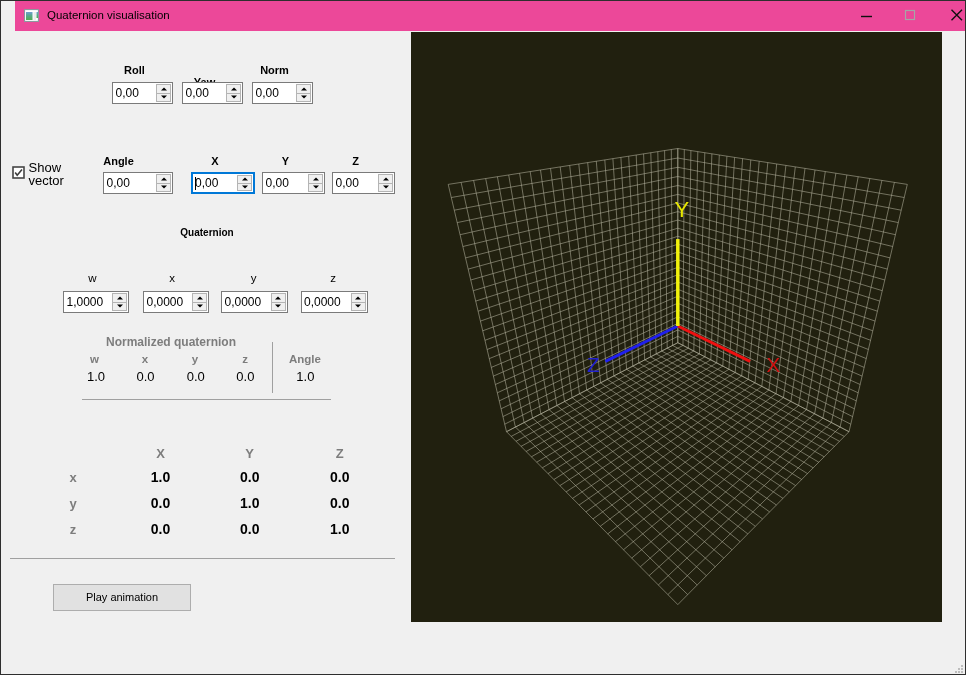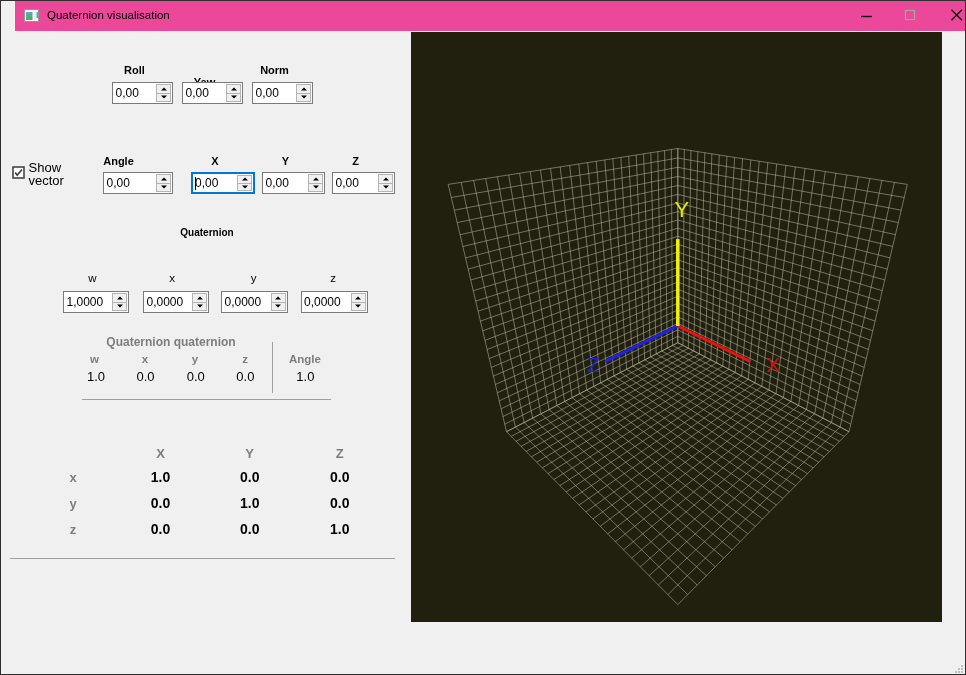--- a/index.html
+++ b/index.html
@@ -187,21 +187,21 @@
 <span class="sa">
         <span class="sbtn">
           <i class="tu"></i>
         </span>
         <span class="sbtn">
           <i class="td"></i>
         </span>
       </span>
 </div>
 
-<div class="gb" style="left:70px;top:334.5px;width:200px;font-size:12px">Quaternion quaternion</div>
+<div class="gb" style="left:70px;top:334.5px;width:200px;font-size:12px">Normalized quaternion</div>
 <div class="gb" style="left:33.5px;top:351.5px;width:120px">w</div>
 <div class="gb" style="left:84px;top:351.5px;width:120px">x</div>
 <div class="gb" style="left:134px;top:351.5px;width:120px">y</div>
 <div class="gb" style="left:184px;top:351.5px;width:120px">z</div>
 <div class="gb" style="left:244px;top:351.5px;width:120px">Angle</div>
 <div class="v13" style="left:35px;top:368.5px;width:120px">1.0</div>
 <div class="v13" style="left:84.5px;top:368.5px;width:120px">0.0</div>
 <div class="v13" style="left:134.8px;top:368.5px;width:120px">0.0</div>
 <div class="v13" style="left:184.4px;top:368.5px;width:120px">0.0</div>
 <div class="v13" style="left:244.39999999999998px;top:368.5px;width:120px">1.0</div>
@@ -218,20 +218,21 @@
 <div class="vb14" style="left:188.7px;top:468.5px;width:120px">0.0</div>
 <div class="vb14" style="left:278.7px;top:468.5px;width:120px">0.0</div>
 <div class="vb14" style="left:99.5px;top:494.5px;width:120px">0.0</div>
 <div class="vb14" style="left:188.7px;top:494.5px;width:120px">1.0</div>
 <div class="vb14" style="left:278.7px;top:494.5px;width:120px">0.0</div>
 <div class="vb14" style="left:99.5px;top:520.5px;width:120px">0.0</div>
 <div class="vb14" style="left:188.7px;top:520.5px;width:120px">0.0</div>
 <div class="vb14" style="left:278.7px;top:520.5px;width:120px">1.0</div>
 <div class="hl" style="left:9px;top:557px;width:384.5px"></div>
 
+<div class="btn" style="left:52px;top:582.5px;width:138px;height:27.5px">Play animation</div>
 
 <svg width="531" height="590" viewBox="0 0 531 590" style="position:absolute;left:410px;top:31px;background:#21200f;display:block">
 <path d="M266.8 310.7L266.8 116.5M266.8 310.7L95.5 399.7M261.5 313.4L260.3 117.5M266.8 304.3L93.7 392.2M256.2 316.2L253.6 118.5M266.8 297.9L91.9 384.6M250.7 319.0L246.8 119.6M266.8 291.4L90.1 376.8M245.2 321.9L239.8 120.7M266.8 284.8L88.2 368.9M239.5 324.8L232.6 121.8M266.8 278.0L86.3 360.8M233.7 327.8L225.2 123.0M266.8 271.2L84.4 352.5M227.8 330.9L217.7 124.2M266.8 264.2L82.4 344.1M221.8 334.1L209.9 125.4M266.8 257.2L80.3 335.4M215.6 337.3L201.9 126.6M266.8 250.0L78.3 326.6M209.3 340.5L193.8 127.9M266.8 242.7L76.1 317.5M202.9 343.9L185.3 129.2M266.8 235.3L74.0 308.3M196.3 347.3L176.7 130.6M266.8 227.7L71.7 298.8M189.6 350.8L167.8 132.0M266.8 220.0L69.4 289.1M182.7 354.4L158.7 133.4M266.8 212.2L67.1 279.2M175.7 358.0L149.2 134.9M266.8 204.3L64.7 269.1M168.5 361.7L139.5 136.4M266.8 196.2L62.3 258.7M161.1 365.6L129.5 138.0M266.8 188.0L59.8 248.0M153.6 369.5L119.2 139.6M266.8 179.6L57.2 237.1M145.9 373.5L108.6 141.2M266.8 171.0L54.6 225.9M138.0 377.6L97.7 143.0M266.8 162.4L51.9 214.5M129.9 381.8L86.4 144.7M266.8 153.5L49.1 202.7M121.6 386.1L74.7 146.6M266.8 144.5L46.2 190.6M113.1 390.5L62.6 148.4M266.8 135.3L43.3 178.2M104.4 395.0L50.1 150.4M266.8 126.0L40.3 165.5M95.5 399.7L37.2 152.4M266.8 116.5L37.2 152.4M266.8 310.7L266.8 116.5M266.8 310.7L438.0 399.7M272.0 313.4L273.3 117.5M266.8 304.3L439.8 392.2M277.3 316.2L279.9 118.5M266.8 297.9L441.6 384.6M282.8 319.0L286.8 119.6M266.8 291.4L443.4 376.8M288.4 321.9L293.8 120.7M266.8 284.8L445.3 368.9M294.0 324.8L300.9 121.8M266.8 278.0L447.2 360.8M299.8 327.8L308.3 123.0M266.8 271.2L449.2 352.5M305.7 330.9L315.9 124.2M266.8 264.2L451.1 344.1M311.8 334.1L323.6 125.4M266.8 257.2L453.2 335.4M317.9 337.3L331.6 126.6M266.8 250.0L455.3 326.6M324.2 340.5L339.8 127.9M266.8 242.7L457.4 317.5M330.7 343.9L348.2 129.2M266.8 235.3L459.6 308.3M337.2 347.3L356.8 130.6M266.8 227.7L461.8 298.8M344.0 350.8L365.7 132.0M266.8 220.0L464.1 289.1M350.8 354.4L374.9 133.4M266.8 212.2L466.4 279.2M357.9 358.0L384.3 134.9M266.8 204.3L468.8 269.1M365.0 361.7L394.0 136.4M266.8 196.2L471.3 258.7M372.4 365.6L404.0 138.0M266.8 188.0L473.8 248.0M379.9 369.5L414.3 139.6M266.8 179.6L476.3 237.1M387.6 373.5L424.9 141.2M266.8 171.0L479.0 225.9M395.5 377.6L435.9 143.0M266.8 162.4L481.7 214.5M403.6 381.8L447.2 144.7M266.8 153.5L484.4 202.7M411.9 386.1L458.8 146.6M266.8 144.5L487.3 190.6M420.4 390.5L470.9 148.4M266.8 135.3L490.2 178.2M429.1 395.0L483.4 150.4M266.8 126.0L493.2 165.5M438.0 399.7L496.3 152.4M266.8 116.5L496.3 152.4M266.8 310.7L95.5 399.7M266.8 310.7L438.0 399.7M272.0 313.4L100.2 404.4M261.5 313.4L433.3 404.4M277.3 316.2L105.0 409.3M256.2 316.2L428.5 409.3M282.8 319.0L110.0 414.4M250.7 319.0L423.5 414.4M288.4 321.9L115.1 419.5M245.2 321.9L418.4 419.5M294.0 324.8L120.4 424.8M239.5 324.8L413.2 424.8M299.8 327.8L125.7 430.2M233.7 327.8L407.8 430.2M305.7 330.9L131.3 435.8M227.8 330.9L402.2 435.8M311.8 334.1L137.0 441.6M221.8 334.1L396.5 441.6M317.9 337.3L142.9 447.5M215.6 337.3L390.7 447.5M324.2 340.5L148.9 453.6M209.3 340.5L384.6 453.6M330.7 343.9L155.1 459.9M202.9 343.9L378.4 459.9M337.2 347.3L161.5 466.4M196.3 347.3L372.0 466.4M344.0 350.8L168.1 473.0M189.6 350.8L365.4 473.0M350.8 354.4L174.9 479.9M182.7 354.4L358.6 479.9M357.9 358.0L181.9 487.0M175.7 358.0L351.6 487.0M365.0 361.7L189.2 494.3M168.5 361.7L344.3 494.3M372.4 365.6L196.7 501.9M161.1 365.6L336.8 501.9M379.9 369.5L204.4 509.7M153.6 369.5L329.1 509.7M387.6 373.5L212.4 517.8M145.9 373.5L321.1 517.8M395.5 377.6L220.7 526.1M138.0 377.6L312.8 526.1M403.6 381.8L229.3 534.8M129.9 381.8L304.3 534.8M411.9 386.1L238.1 543.7M121.6 386.1L295.4 543.7M420.4 390.5L247.3 553.0M113.1 390.5L286.2 553.0M429.1 395.0L256.9 562.6M104.4 395.0L276.7 562.6M438.0 399.7L266.8 572.6M95.5 399.7L266.8 572.6" stroke="#b5b4a0" stroke-width="0.8" fill="none" stroke-opacity="0.7"></path>
 <line x1="266.8" y1="294.0" x2="194.4" y2="329.4" stroke="#2020ee" stroke-width="3"></line>
 <line x1="266.8" y1="294.0" x2="339.1" y2="329.4" stroke="#ee1111" stroke-width="3"></line>
 <line x1="266.8" y1="294.0" x2="266.8" y2="207.1" stroke="#f2f20d" stroke-width="3.5"></line>
 <text x="263.5" y="185" fill="#e8e800" font-size="22" font-family="Liberation Sans, sans-serif">Y</text>
 <text x="355.5" y="339.5" fill="#d01111" font-size="20.5" font-family="Liberation Sans, sans-serif">X</text>
 <text x="176" y="340" fill="#2121cf" font-size="20.5" font-family="Liberation Sans, sans-serif">Z</text>
 </svg>

